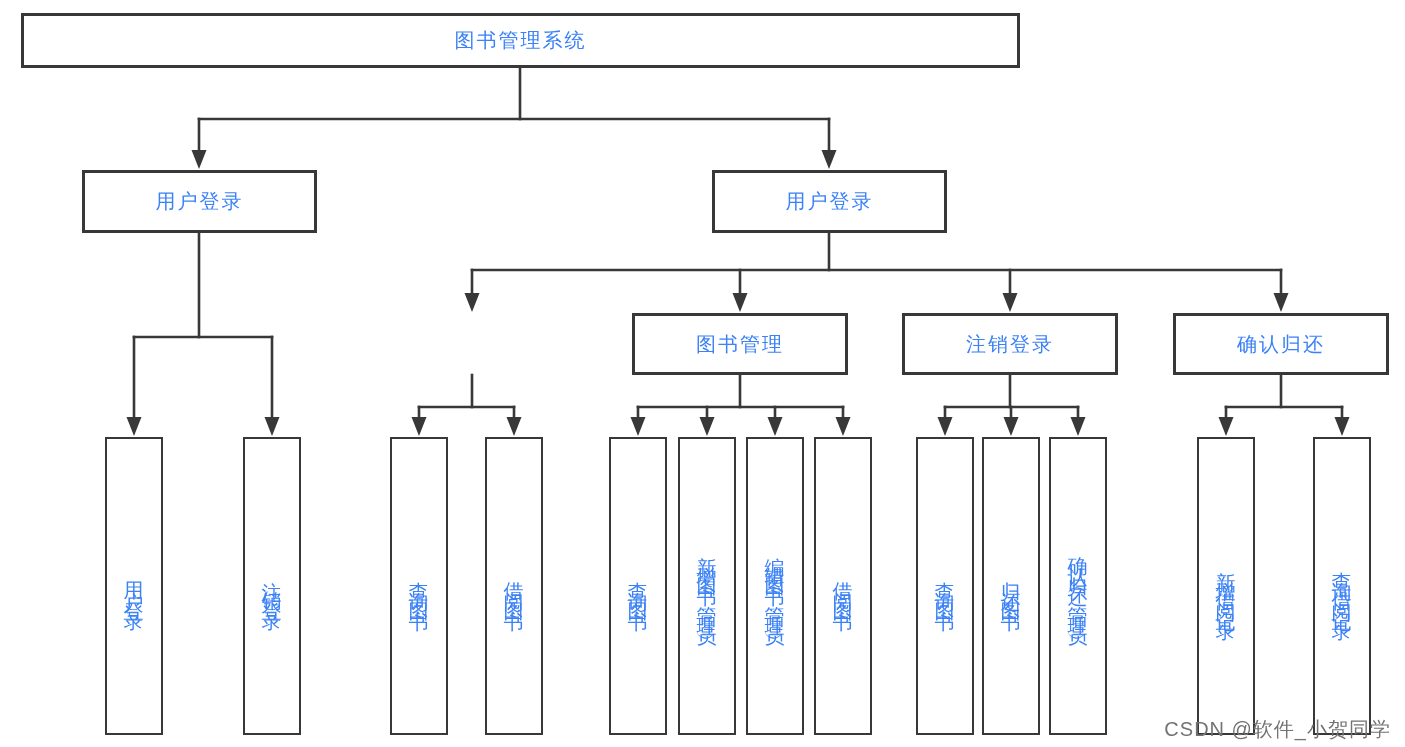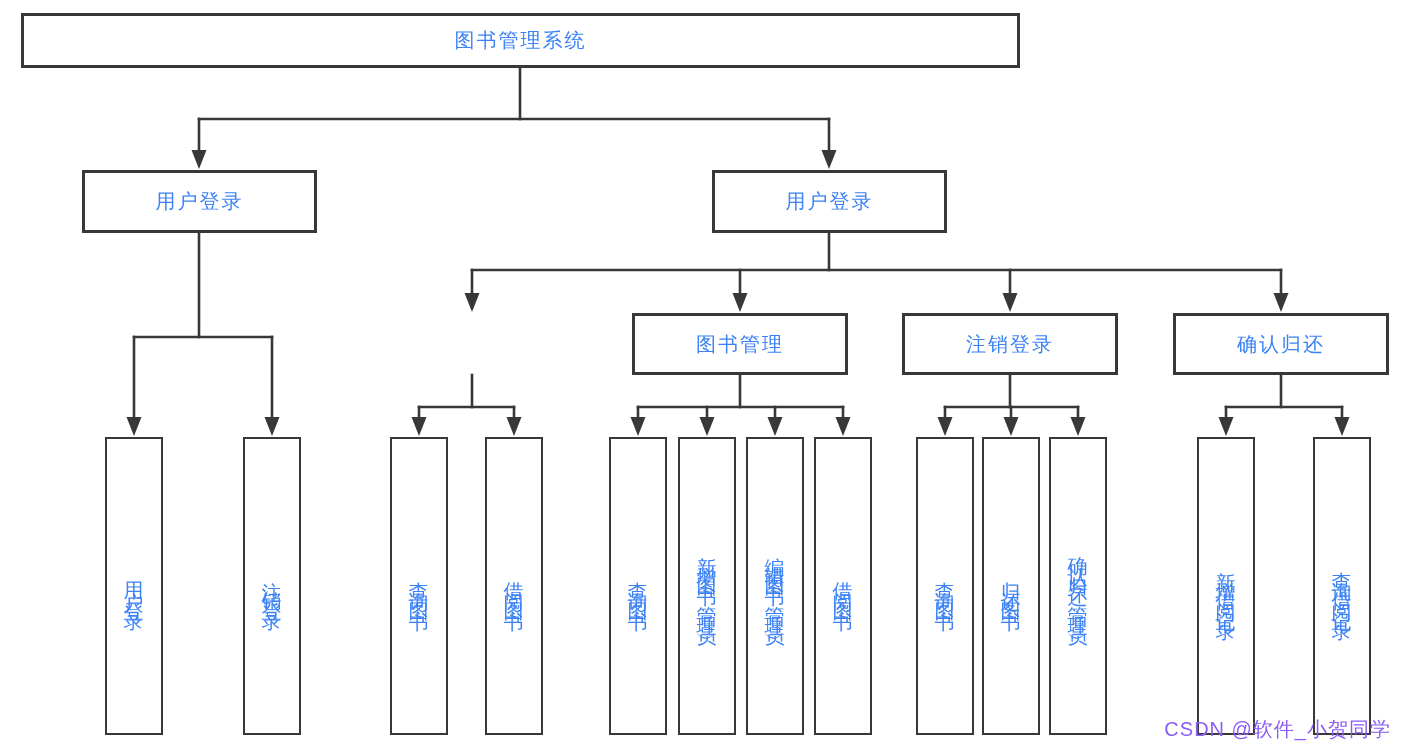--- a/index.html
+++ b/index.html
@@ -41,21 +41,21 @@
     writing-mode: vertical-rl;
     text-orientation: mixed;
     letter-spacing: 10px;
     line-height: 1;
   }
   .watermark {
     position: absolute;
     right: 14px;
     bottom: 4px;
     font-size: 20px;
-    color: #8b5cf6;
+    color: #737373;
     letter-spacing: 1px;
     z-index: 3;
   }
 </style>
 </head>
 <body>
 
 <div id="canvas">
 
   <svg id="edges" width="1405" height="747" viewBox="0 0 1405 747">

